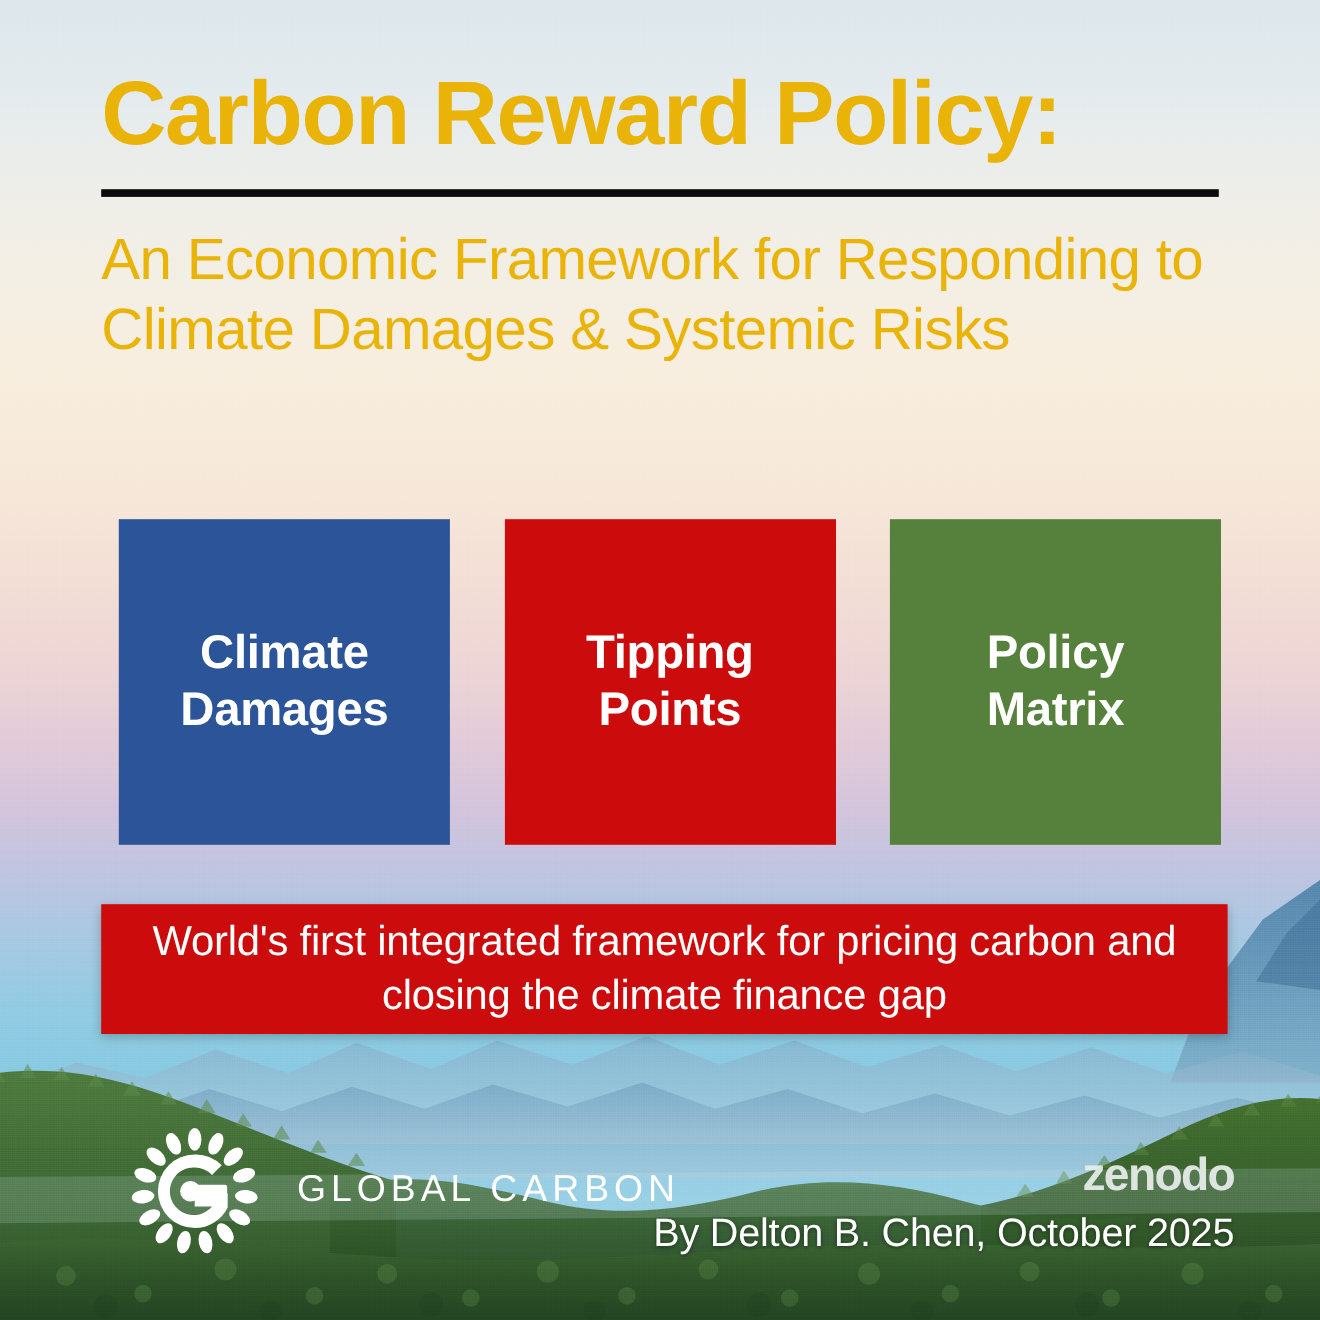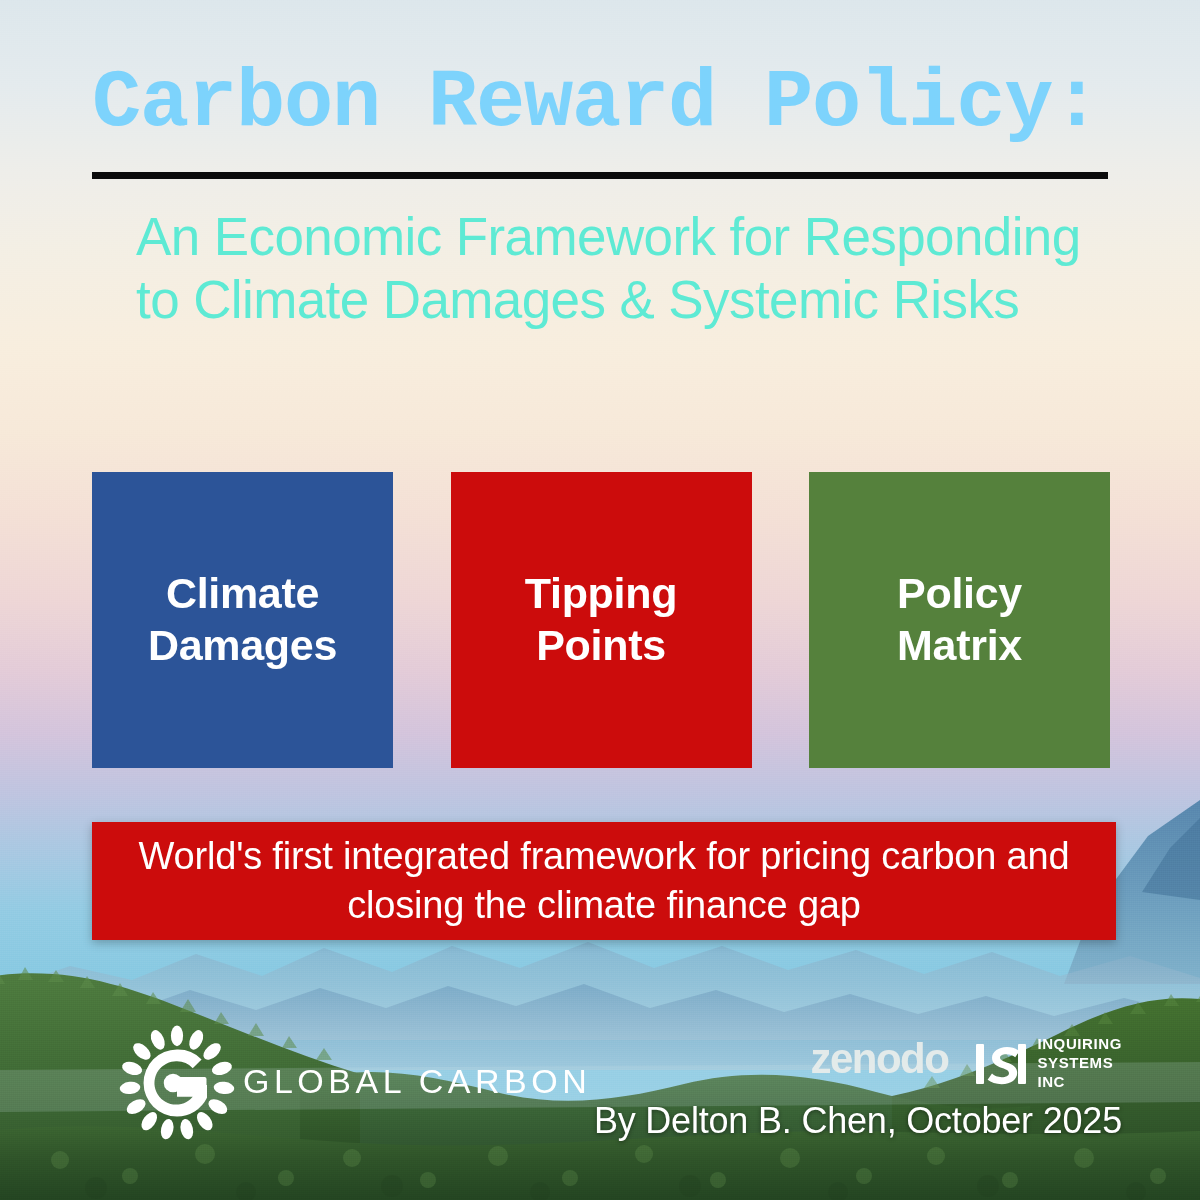--- a/index.html
+++ b/index.html
@@ -97,20 +97,21 @@
     display:flex;
     align-items:center;
     justify-content:center;
     text-align:center;
     color:#ffffff;
     font-size:43px;
     font-weight:600;
     line-height:1.20;
     letter-spacing:-0.3px;
     padding:8px;
+    margin-left:16px;
   }
   .pillar .lbl { display:block; }
 
   
   .tagline {
     position:absolute;
     left:92px; top:822px;
     width:1024px; height:118px;
     display:flex; align-items:center; justify-content:center;
     text-align:center;
@@ -125,21 +126,21 @@
 
   
   .footer {
     position:absolute;
     left:0; right:0; bottom:0;
     height:230px;
   }
 
   .gcr-logo {
     position:absolute; left:118px; bottom:58px;
-    display:flex; align-items:center; gap:7px;text-align:right;
+    display:flex; align-items:center; gap:34px;text-align:right;
   }
   .gcr-mark { width:118px; height:118px; flex:0 0 118px; }
   .gcr-words { color:#ffffff; line-height:1; }
   .gcr-top {
     font-size:34px; font-weight:400; letter-spacing:4.5px;
     color:#fff; display:block; margin-bottom:4px;
   }
   .gcr-bottom {
     font-size:57px; font-weight:300; letter-spacing:5.5px;
     color:#fff; display:block;
@@ -299,23 +300,23 @@
         </g>
       </g>
 
       <path d="M0,330 L1200,322 L1200,362 L0,372 Z" fill="#cfe2ea" opacity=".18"></path>
     </svg>
   </div>
 
   <div class="grain"></div>
 
   <div class="header">
-    <h1 class="main-title" style="color: #7dd3fc; font-family: Liberation Mono, monospace;">Carbon Reward Policy:</h1>
+    <h1 class="main-title" style="color: #eab308;">Carbon Reward Policy:</h1>
     <div class="title-rule" style="background: rgb(11, 11, 11);"></div>
-    <h2 class="subtitle" style="color: #5eead4; margin-left: 44px;">An Economic Framework for Responding to Climate Damages &amp; Systemic Risks</h2>
+    <h2 class="subtitle" style="color: #eab308;">An Economic Framework for Responding to Climate Damages &amp; Systemic Risks</h2>
   </div>
 
   <div class="pillars">
 
     <div class="pillar" style="background: rgb(44, 84, 152);">
       <span class="lbl">
         <span>Climate</span><br>
         <span>Damages</span>
       </span>
     </div>
@@ -411,49 +412,19 @@
           </g>
         </svg>
       </div>
       <div class="gcr-words">
         <span class="gcr-top">GLOBAL CARBON</span>
       </div>
     </div>
 
     <div class="partners">
       <div class="zenodo">zenodo</div>
-      <div class="isi">
-        <div class="isi-mark">
-          <svg viewBox="0 0 54 48" aria-hidden="true">
-            <g fill="#ffffff">
-              <rect x="2" y="4" width="8" height="40" rx="1"></rect>
-              <rect x="44" y="4" width="8" height="40" rx="1"></rect>
-              <path d="M33 7
-                       c-9 0 -15 5 -15 11
-                       c0 5 4 8 10 10
-                       c5 1.6 7 3 7 5.2
-                       c0 2.4 -3 4 -7.4 4
-                       c-4 0 -7.4 -1.4 -9.6 -3.6
-                       l-4.4 6.2
-                       c3.4 2.8 8.4 4.4 14 4.4
-                       c9.6 0 15.6 -4.8 15.6 -11.4
-                       c0 -5.4 -4 -8.4 -10.6 -10.4
-                       c-5 -1.6 -6.6 -2.8 -6.6 -4.8
-                       c0 -2 2.4 -3.4 6.2 -3.4
-                       c3.6 0 6.8 1.2 9 3
-                       l4.2 -6
-                       c-3.2 -2.6 -7.6 -4.2 -12.4 -4.2 z"></path>
-            </g>
-          </svg>
-        </div>
-        <div class="isi-text">
-          <span>INQUIRING</span>
-          <span>SYSTEMS</span>
-          <span>INC</span>
-        </div>
-      </div>
     </div>
 
     <div class="byline">By Delton B. Chen, October 2025</div>
 
   </div>
 
 </div>
 
 </body></html>

